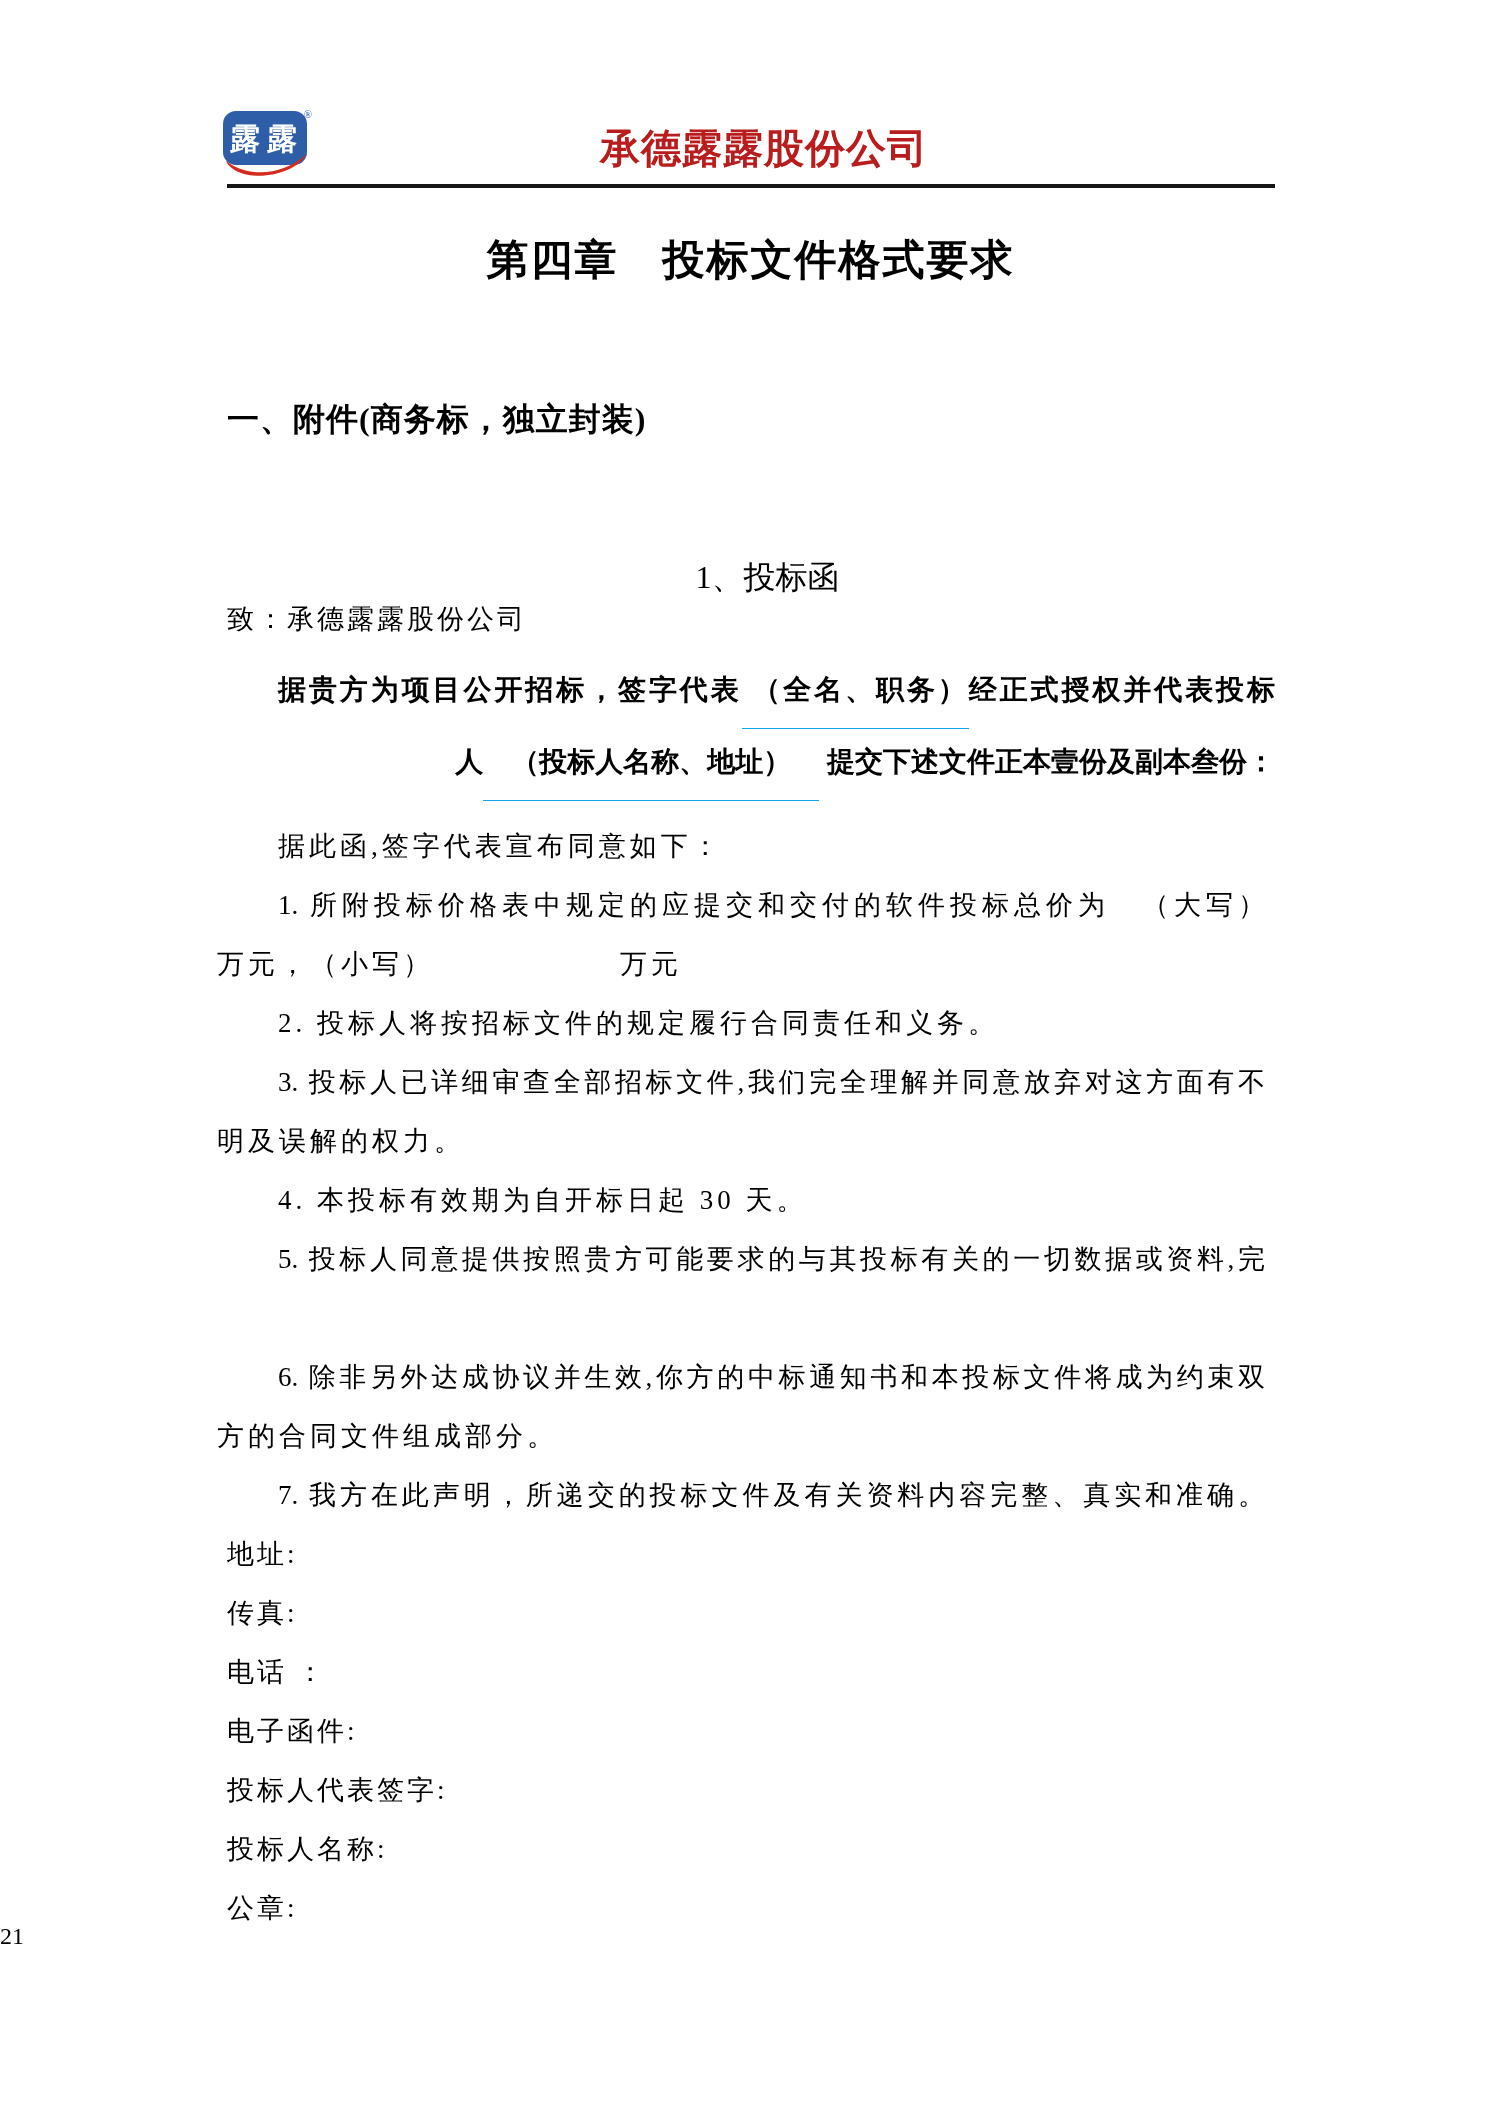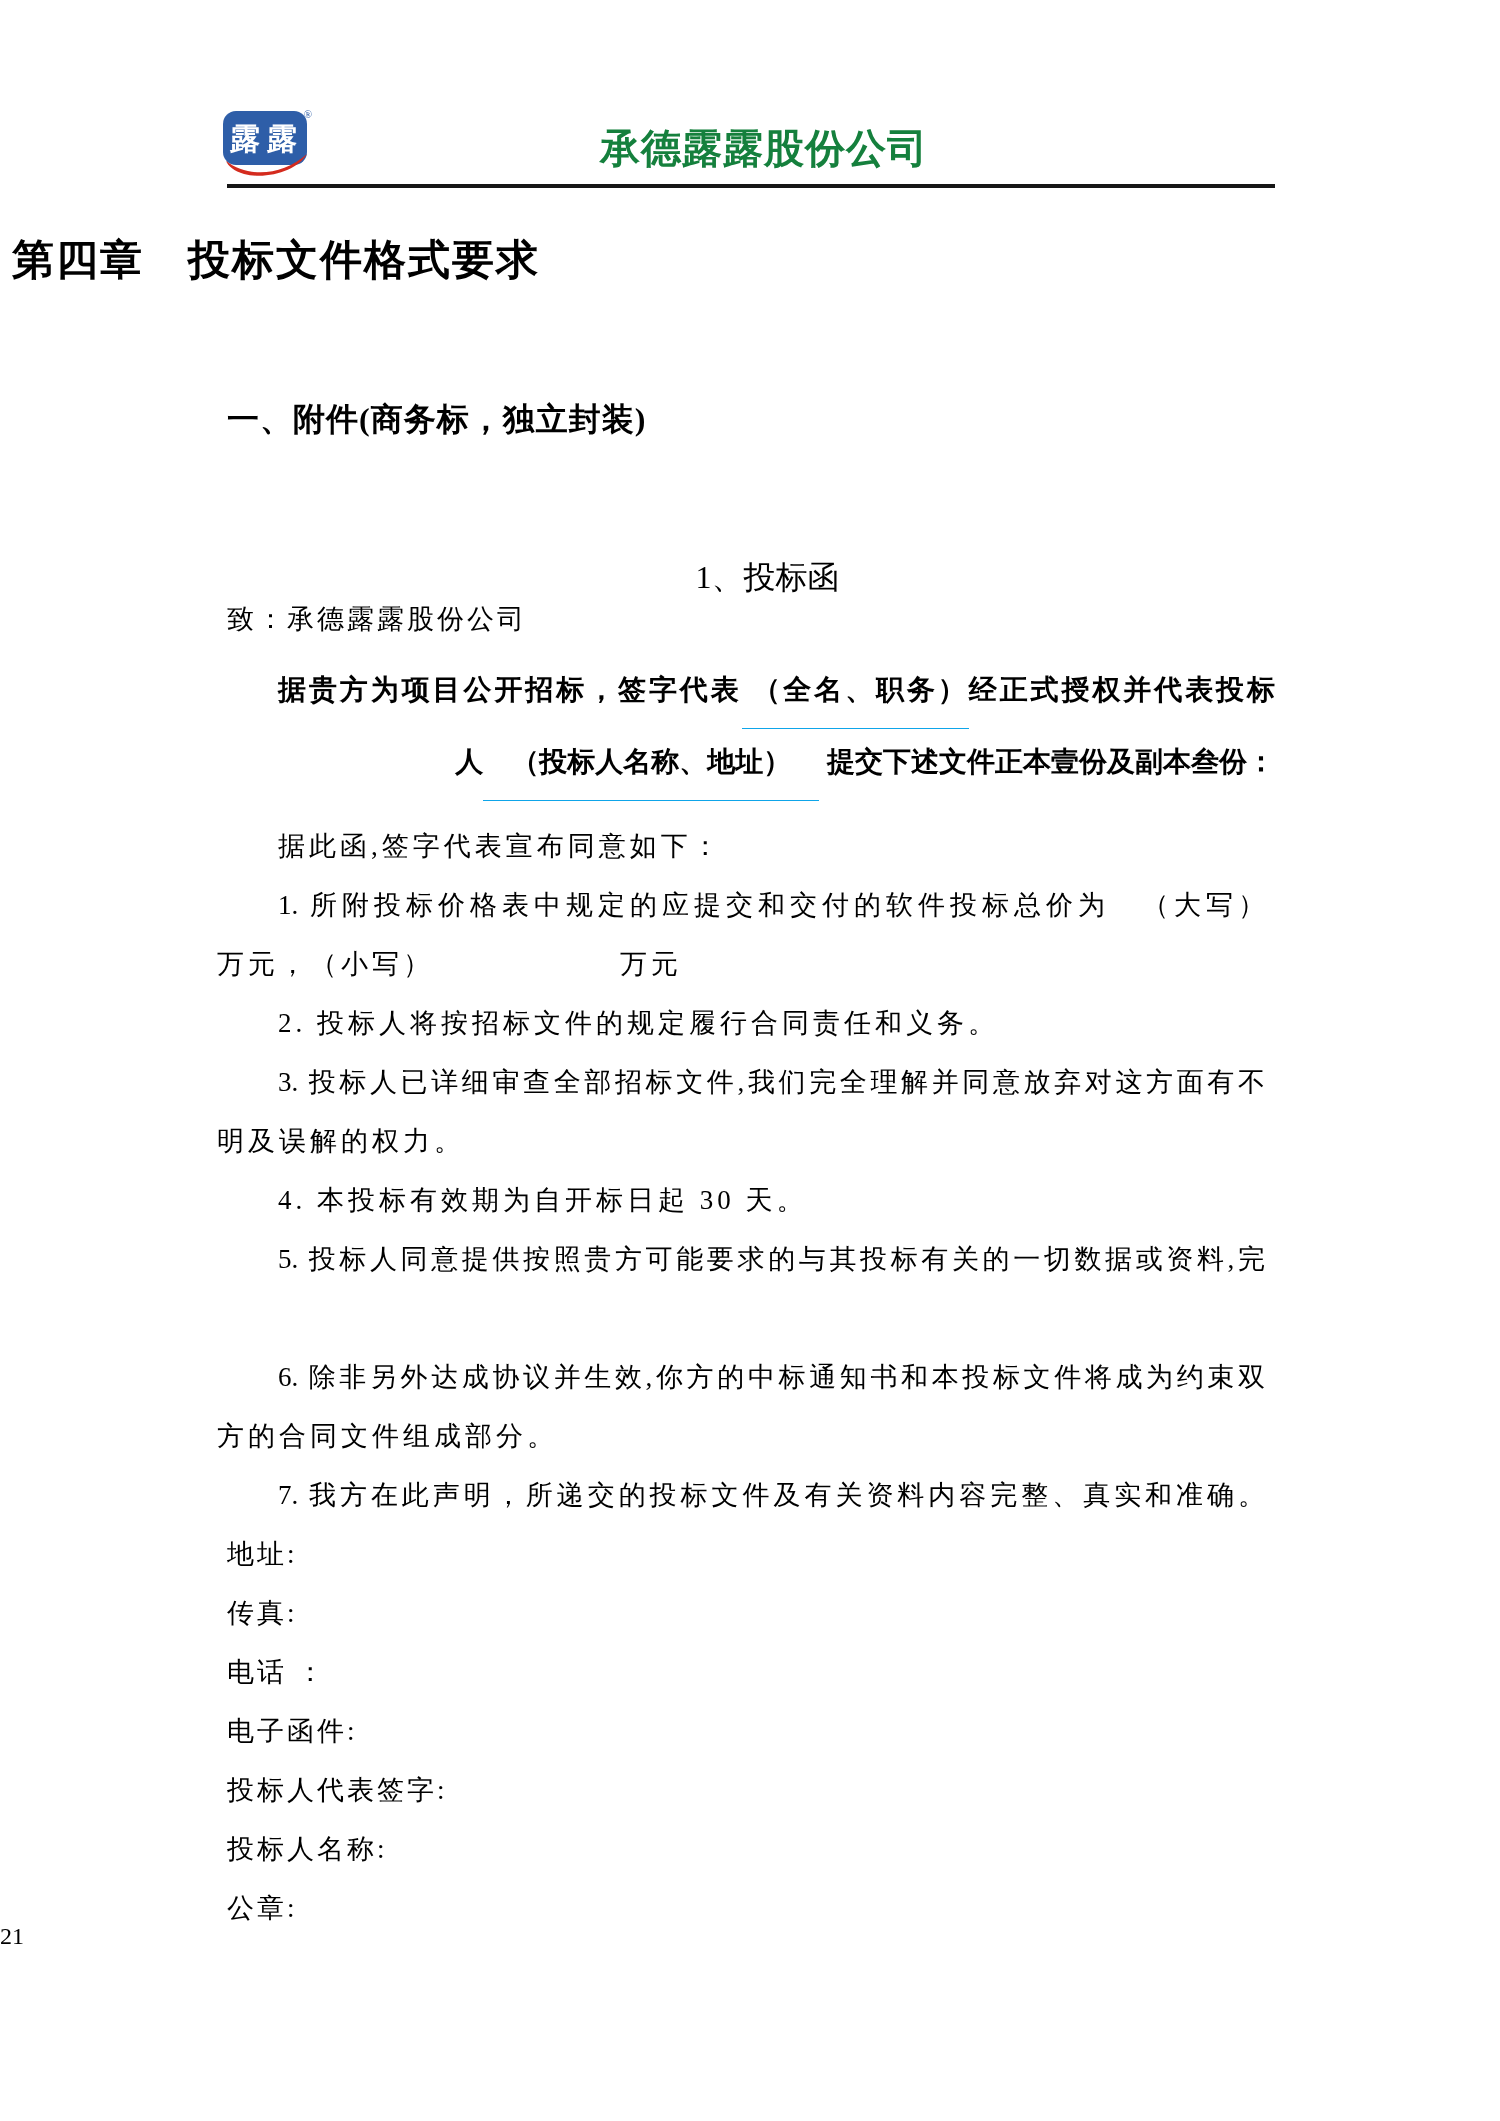--- a/index.html
+++ b/index.html
@@ -2,25 +2,25 @@
 <html><head>
 <meta charset="utf-8">
 <style>
   html,body{margin:0;padding:0;background:#ffffff;}
   .page{position:relative;width:1500px;height:2121px;background:#ffffff;overflow:hidden;
         font-family:"Liberation Serif","DejaVu Serif",serif;color:#000;}
 
   
   .logo{position:absolute;left:220px;top:106px;width:94px;height:78px;}
   .company-name{position:absolute;left:600px;top:128px;font-family:"Liberation Sans","DejaVu Sans",sans-serif;
-                font-weight:700;font-size:40px;line-height:1;color:#15803d;letter-spacing:1px;}
+                font-weight:700;font-size:40px;line-height:1;color:#b91c1c;letter-spacing:1px;}
   .header-rule{position:absolute;left:227px;top:184px;width:1048px;height:4px;background:#161616;}
 
   
-  .chapter-title{position:absolute;left:12px;right:0;top:236px;text-align:left;
+  .chapter-title{position:absolute;left:1px;right:0;top:236px;text-align:center;
                  font-size:42px;font-weight:600;line-height:1.15;letter-spacing:2px;}
   .section-heading{position:absolute;left:227px;top:402px;font-size:32px;font-weight:700;
                    line-height:1.1;letter-spacing:1px;}
   .subsection-title{position:absolute;left:0;right:0;top:560px;text-align:center;
                     font-size:32px;font-weight:400;line-height:1.1;margin-left:35px;}
 
   .salutation{position:absolute;left:227px;top:604px;font-size:27px;line-height:1.15;letter-spacing:3px;white-space:nowrap;}
 
   
   .intro-line{position:absolute;left:227px;width:1048px;font-family:"Liberation Sans","DejaVu Sans",sans-serif;

